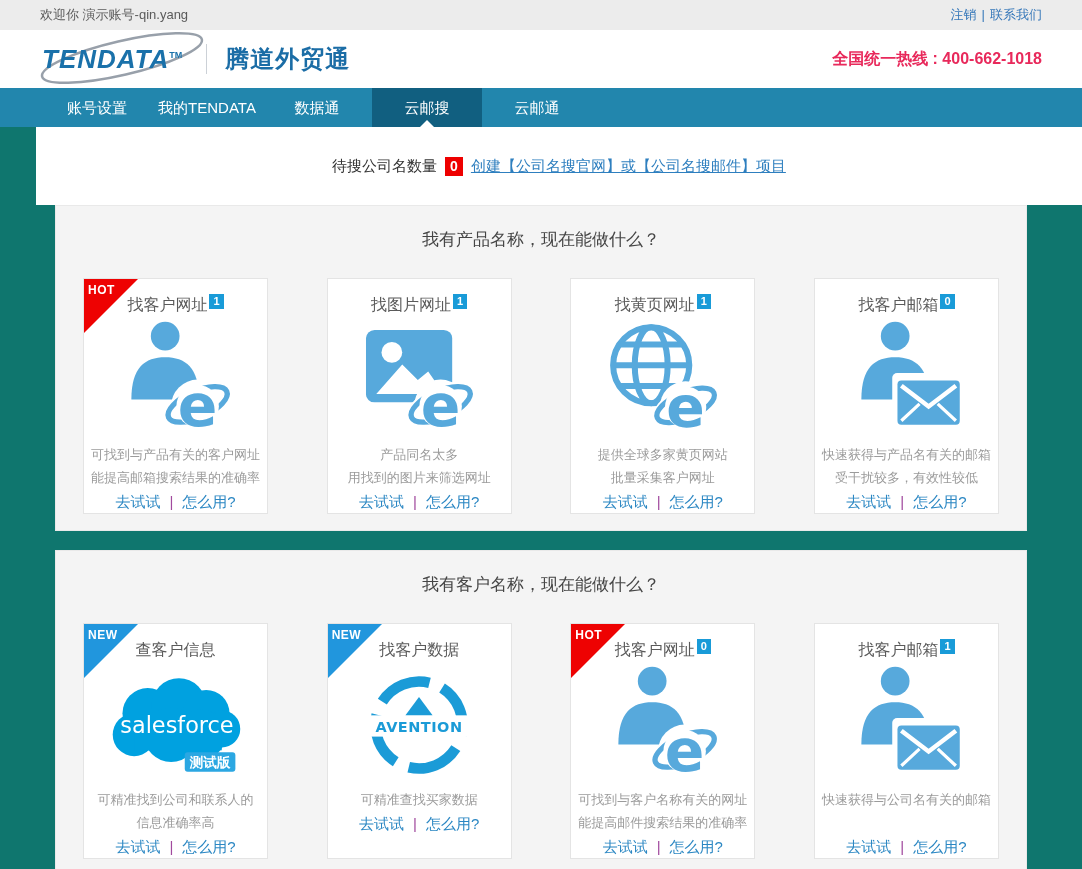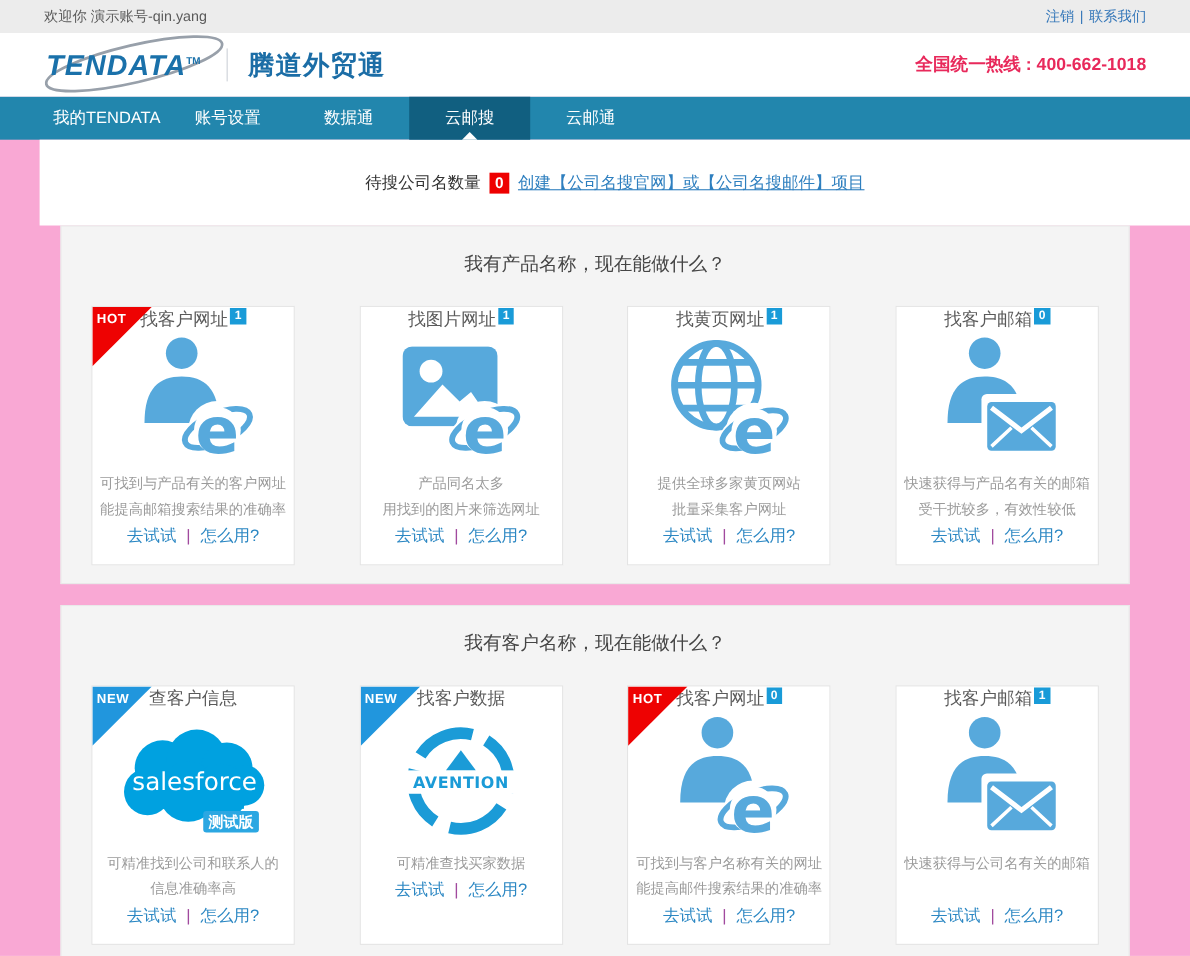--- a/index.html
+++ b/index.html
@@ -1,18 +1,18 @@
 <!DOCTYPE html>
 <html><head>
 <meta charset="utf-8">
 <style>
   * { margin:0; padding:0; box-sizing:border-box; }
   html,body { background:#fff; }
   body { font-family:"Liberation Sans","DejaVu Sans",sans-serif; }
-  .page { position:relative; width:1082px; height:869px; overflow:hidden; background:#f9a8d4; margin:0 auto; }
+  .page { position:relative; width:1082px; height:869px; overflow:hidden; background:#0f766e; margin:0 auto; }
 
   
   .topbar { height:30px; background:#ececec; display:flex; align-items:center; justify-content:space-between; padding:0 40px; font-size:13px; color:#5a5a5a; }
   .topbar-right a { color:#3577b9; text-decoration:none; cursor:pointer; }
   .topbar-right .tb-sep { color:#3577b9; margin:0 5px; }
 
   
   .header { height:58px; display:flex; align-items:center; justify-content:space-between; padding:0 40px; background:#fff; }
   .logo-wrap { display:flex; align-items:center; }
   .logo-mark { position:relative; padding:2px 10px 2px 2px;text-align:center; }
@@ -36,21 +36,21 @@
   .count-badge { display:inline-block; background:#ee0000; color:#fff; font-size:14px; font-weight:bold; line-height:19px; padding:0 5px; margin:0 8px; }
   .subheader-link { font-size:15px; color:#2e7fbf; text-decoration:underline; cursor:pointer; }
 
   
   .panel { margin:0 55px 19px 55px; background:#f4f4f4; border:1px solid #e9e9e9; height:326px; }
   .panel-title { margin-top:22px; text-align:center; font-size:17px; color:#454545; height:24px; }
   .cards { display:flex; justify-content:space-between; margin:26px 27px 0 27px; }
 
   
   .card { position:relative; width:185px; height:236px; background:#fff; border:1px solid #e4e4e4; text-align:center; overflow:hidden; cursor:pointer; }
-  .card-title { margin-top:1px; height:22px; font-size:16px; color:#5a5a5a; }
+  .card-title { margin-top:16px; height:22px; font-size:16px; color:#5a5a5a; }
   .badge { display:inline-block; background:#199bd8; color:#fff; font-size:11px; font-weight:bold; line-height:15px; padding:0 4px; position:relative; top:-5px; margin-left:2px; }
   .icon-box { height:126px; display:flex; align-items:center; justify-content:center; }
   .icon-svg { color:#57a9dc; }
   .card-desc { font-size:13px; color:#9b9b9b; line-height:23px; height:23px; white-space:nowrap; }
   .card-links { margin-top:4px; font-size:15px; }
   .card-link { color:#2b87c3; text-decoration:none; cursor:pointer; }
   .link-sep { color:#a14a9e; margin:0 9px; }
 
   
   .ribbon { position:absolute; top:0; left:0; width:0; height:0; border-right:54px solid transparent; }
@@ -113,22 +113,22 @@
         </svg>
         <span class="logo-text">TENDATA</span><span class="logo-tm">TM</span>
       </div>
       <span class="logo-divider"></span>
       <span class="brand">腾道外贸通</span>
     </div>
     <div class="hotline">全国统一热线 : 400-662-1018</div>
   </div>
 
   <div class="nav">
+    <div class="nav-item">账号设置</div>
     <div class="nav-item">我的TENDATA</div>
-    <div class="nav-item">账号设置</div>
     <div class="nav-item">数据通</div>
     <div class="nav-item active">云邮搜</div>
     <div class="nav-item">云邮通</div>
   </div>
 
   <div class="subheader">
     <span class="subheader-label">待搜公司名数量</span>
     <span class="count-badge">0</span>
     <a class="subheader-link">创建【公司名搜官网】或【公司名搜邮件】项目</a>
   </div>

